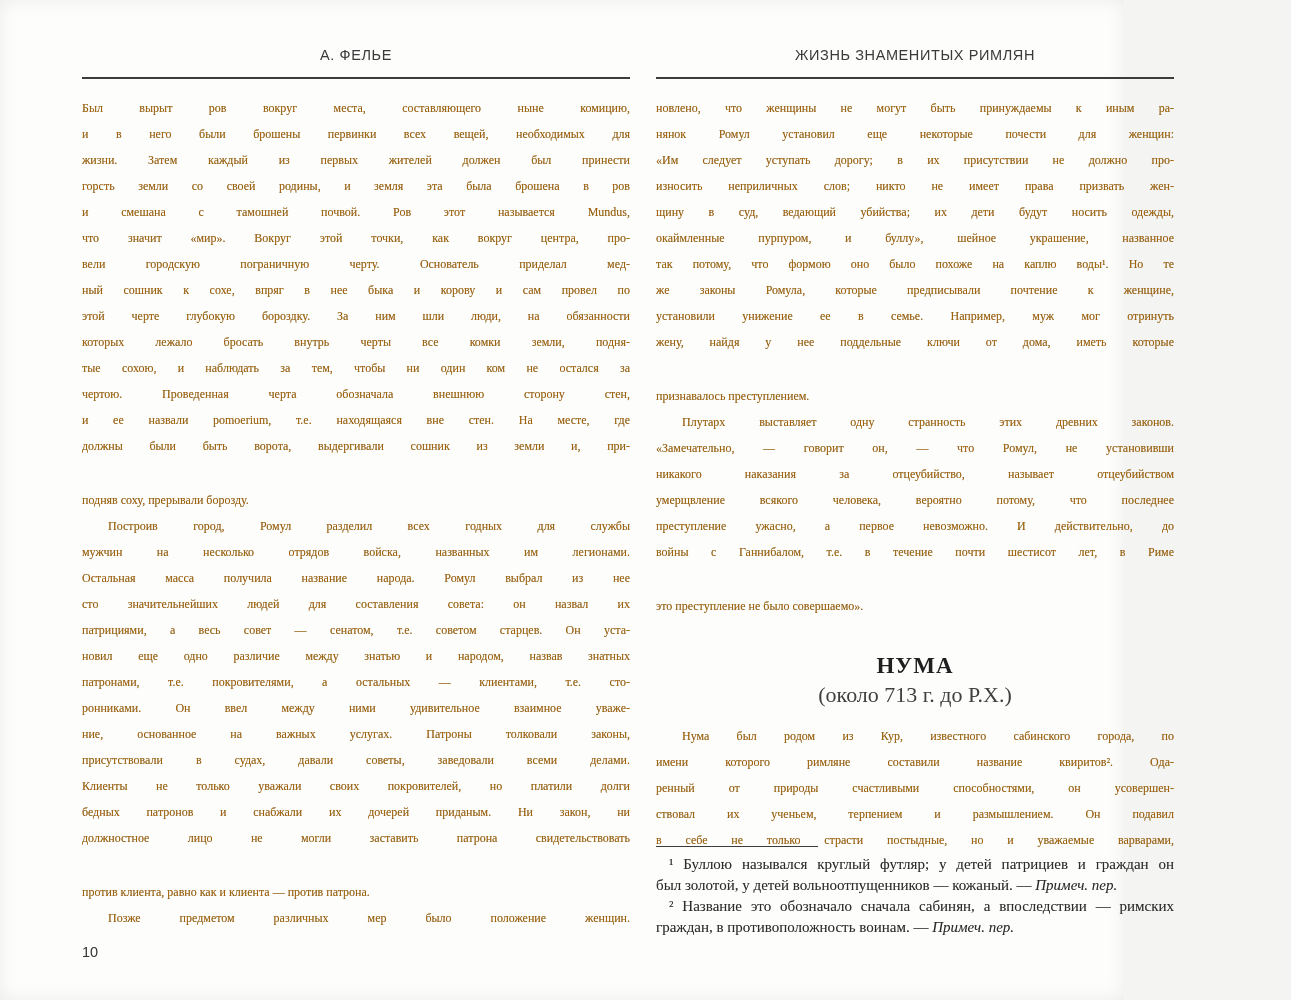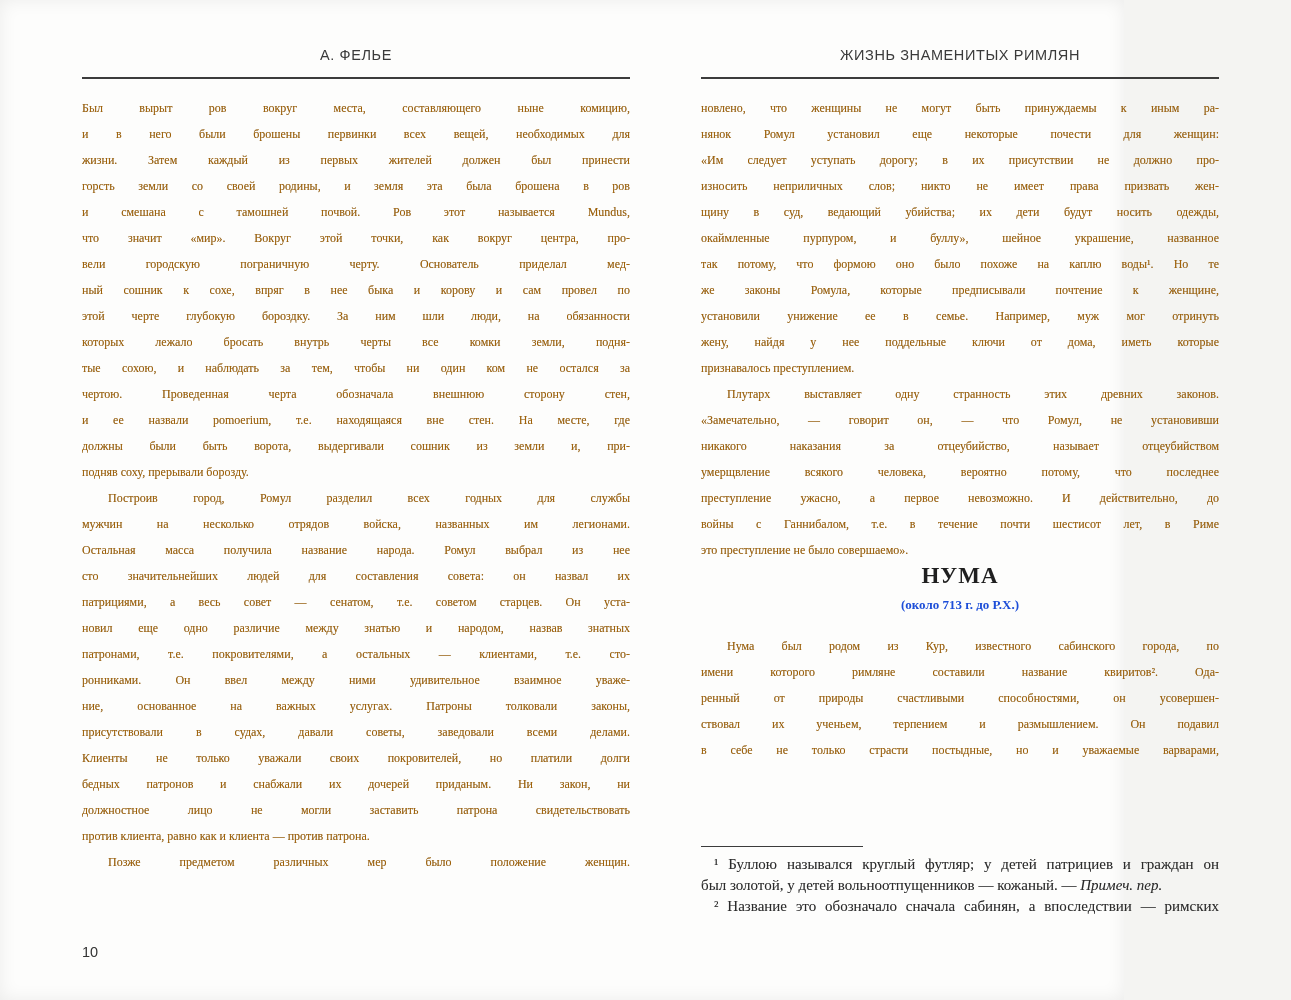--- a/index.html
+++ b/index.html
@@ -11,46 +11,46 @@
   }
   .scan{
     position:relative;width:1084px;height:1000px;
     background:#fdfdfc;
     box-shadow:inset 0 0 18px rgba(0,0,0,0.07);
     color:#262626;
     padding-left:40px;
   }
   .page{position:absolute;top:46px;}
   .page.left{left:82px;width:548px;}
-  .page.right{left:701px;width:518px;}
+  .page.right{left:656px;width:518px;}
   .running-head{
     text-align:center;
     font-family:"Liberation Sans","DejaVu Sans",sans-serif;
     font-size:14.5px;letter-spacing:0.6px;color:#3a3a3a;
     line-height:18px;
   }
   .head-rule{
     margin-top:13px;border:0;border-top:2px solid #3c3c3c;height:0;
   }
   .page-body{margin-top:16px;}
   .line{
     font-size:12px;line-height:26px;
     text-align:justify;text-align-last:justify;-moz-text-align-last:justify;
     white-space:normal;
     color:#a16207;
     text-shadow:0 0 0.5px rgba(45,45,45,0.35);
   }
-  .line.end{text-align-last:left;-moz-text-align-last:left;}
+  .line.end{text-align-last:left;margin-top:28px;-moz-text-align-last:left;}
   .line.indent{text-indent:26px;}
-  .section-head{text-align:center;}
+  .section-head{margin-top:34px;text-align:center;}
   .section-title{
     font-size:23px;font-weight:bold;letter-spacing:1px;line-height:26px;color:#1f1f1f;
   }
   .section-subtitle{
-    font-size:13px;font-weight:bold;line-height:24px;margin-top:4px;color:#1d4ed8;
+    font-size:22px;font-weight:normal;line-height:24px;margin-top:4px;color:#404040;
   }
   .after-head{}
   .footnotes{position:absolute;left:0;right:0;top:800px;}
   .fn-rule{width:162px;border:0;border-top:1.5px solid #3c3c3c;margin:0 0 7px 0;height:0;}
   .fn-line{
     font-size:15px;line-height:21px;
     text-align:justify;text-align-last:justify;-moz-text-align-last:justify;
     color:#2c2c2c;
     text-shadow:0 0 0.4px rgba(45,45,45,0.3);
   }
@@ -153,17 +153,18 @@
         </div>
       </div>
     <div class="footnotes" id="footnotes">
       <hr class="fn-rule">
     <div>
           <div class="fn-line first">¹ Буллою назывался круглый футляр; у детей патрициев и граждан он</div>
           <div class="fn-line end">был золотой, у детей вольноотпущенников — кожаный. — <span class="it">Примеч. пер.</span></div>
         </div>
         <div>
           <div class="fn-line first">² Название это обозначало сначала сабинян, а впоследствии — римских</div>
+          <div class="fn-line end">граждан, в противоположность воинам. — <span class="it">Примеч. пер.</span></div>
         </div>
       </div>
   </div>
 
 </div>
 
 </body></html>

